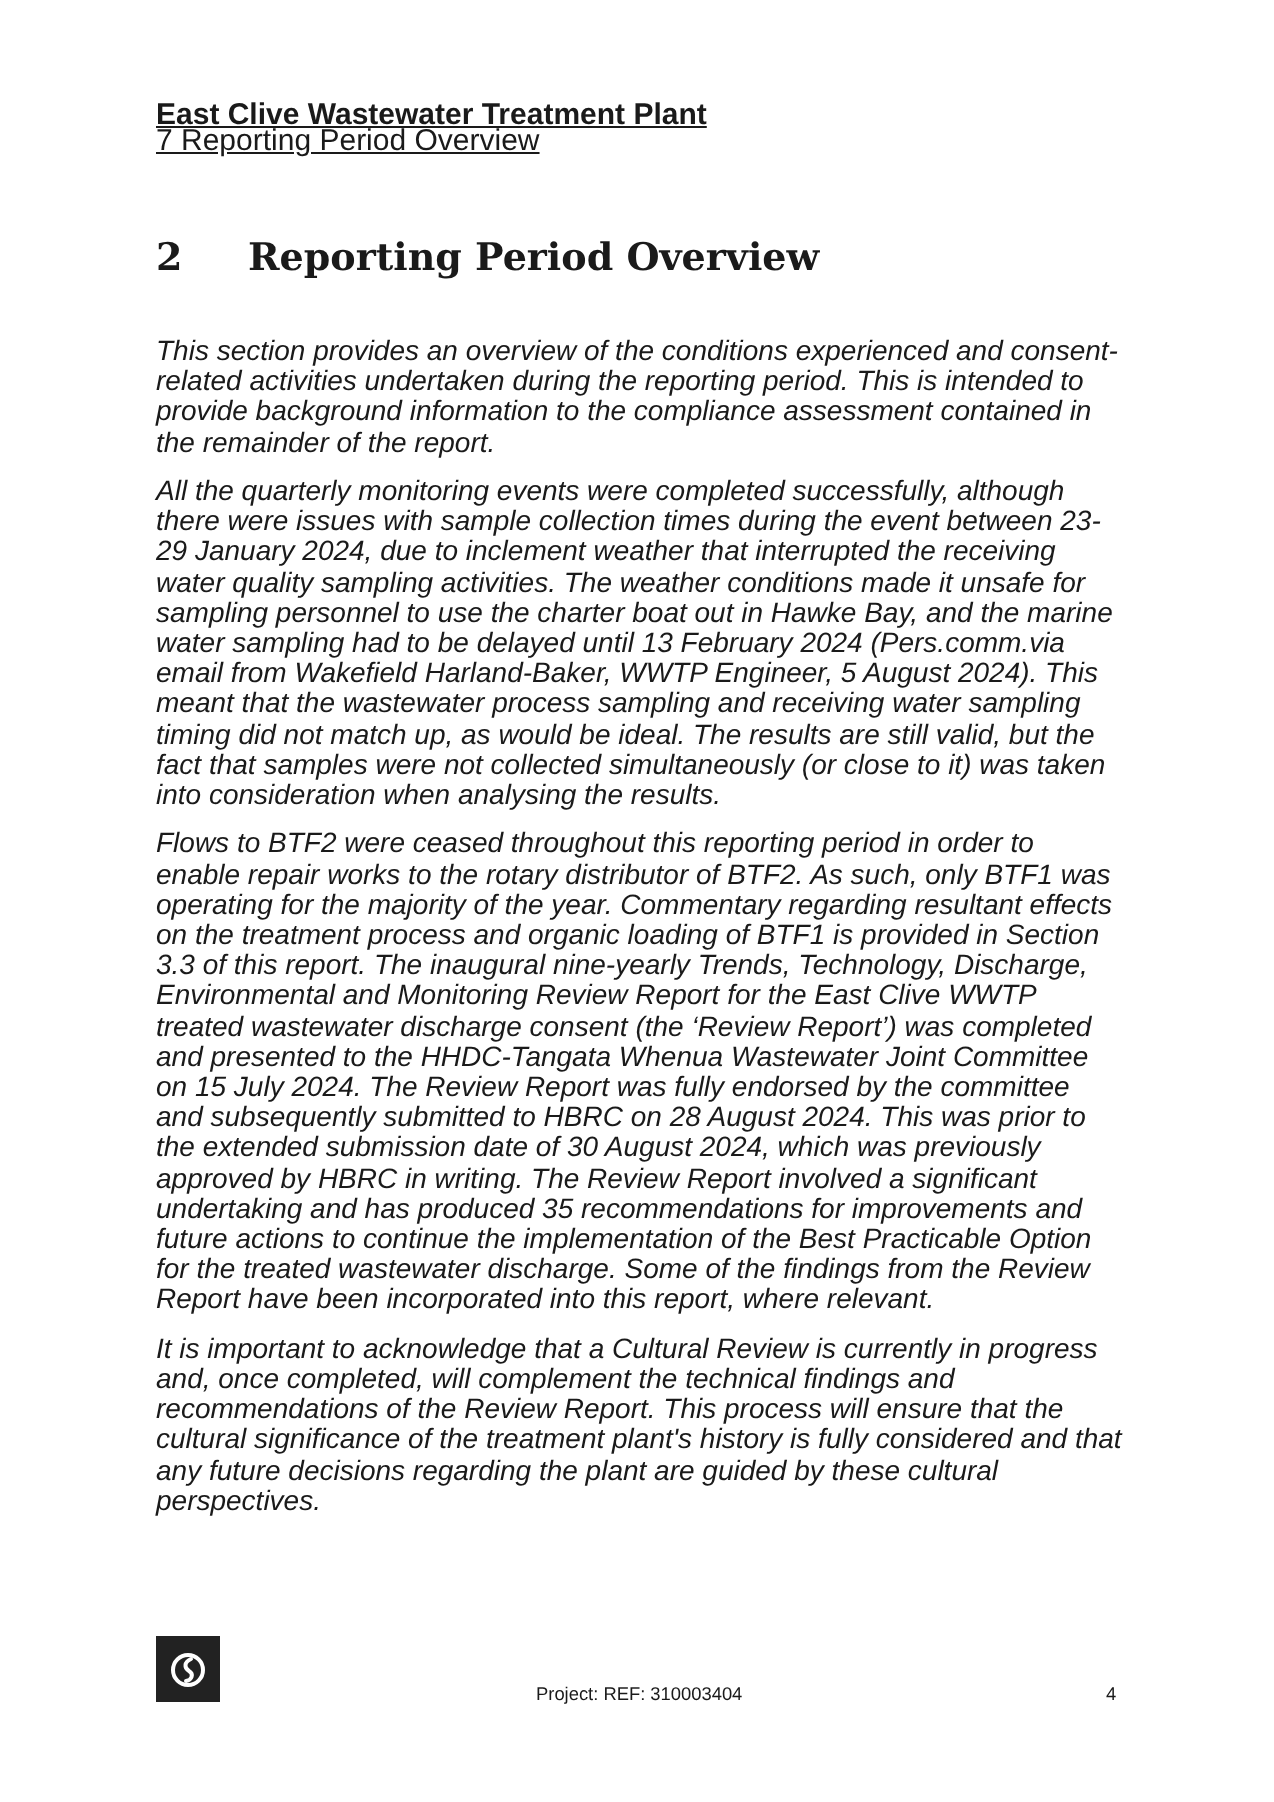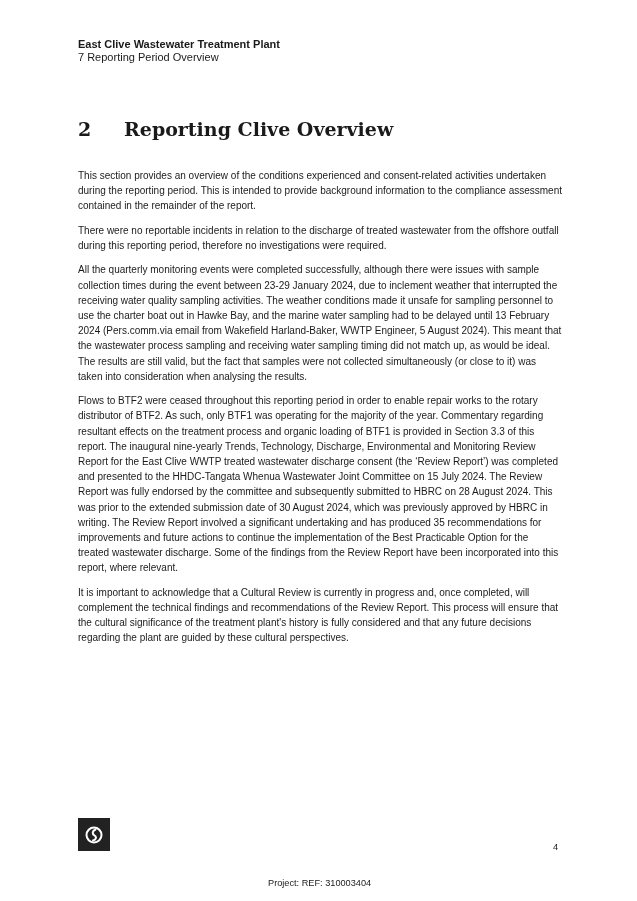--- a/index.html
+++ b/index.html
@@ -1,46 +1,45 @@
 <!DOCTYPE html>
 <html><head>
   <meta charset="utf-8">
   <style>
     html, body { margin: 0; padding: 0; background: #ffffff; }
     body { width: 637px; height: 901px; position: relative; overflow: hidden;
            font-family: "Liberation Sans", sans-serif; color: #1a1a1a; }
-    .header { position: absolute; left: 78px; top: 38px; font-size: 11px; line-height: 13px; }
+    .header { position: absolute; left: 78px; top: 51px; font-size: 15px; line-height: 13px; text-decoration: underline; }
     .header .title { font-weight: bold; }
     .h1 { position: absolute; left: 78px; top: 117px; font-family: "DejaVu Serif", serif;
           font-weight: bold; font-size: 19px; line-height: 24px; display: flex; }
     .h1 .num { width: 46px; }
     .body-text { position: absolute; left: 78px; top: 168px; width: 484px;
-                 font-size: 10px; line-height: 15.2px; }
+                 font-size: 14px; line-height: 15.2px; font-style: italic; }
     .body-text p { margin: 0 0 9.2px 0; }
     .footer-logo { position: absolute; left: 78px; top: 818px; width: 32px; height: 33px;
                    background: #222222; display: flex; align-items: center; justify-content: center; }
-    .footer-ref { position: absolute; left: 268px; top: 842px; font-size: 9.2px; margin-top: 36px; }
+    .footer-ref { position: absolute; left: 268px; top: 842px; font-size: 9.2px; }
     .footer-page { position: absolute; left: 553px; top: 842px; font-size: 9.2px; }
   </style>
 </head>
 <body>
 
 <div class="header">
   <div class="title">East Clive Wastewater Treatment Plant</div>
   <div>7 Reporting Period Overview</div>
 </div>
 
 <div class="h1">
   <span class="num">2</span>
-  <span>Reporting Clive Overview</span>
+  <span>Reporting Period Overview</span>
 </div>
 
 <div class="body-text">
   <p>This section provides an overview of the conditions experienced and consent-related activities undertaken during the reporting period. This is intended to provide background information to the compliance assessment contained in the remainder of the report.</p>
-  <p>There were no reportable incidents in relation to the discharge of treated wastewater from the offshore outfall during this reporting period, therefore no investigations were required.</p>
   <p>All the quarterly monitoring events were completed successfully, although there were issues with sample collection times during the event between 23-29 January 2024, due to inclement weather that interrupted the receiving water quality sampling activities. The weather conditions made it unsafe for sampling personnel to use the charter boat out in Hawke Bay, and the marine water sampling had to be delayed until 13 February 2024 (Pers.comm.via email from Wakefield Harland-Baker, WWTP Engineer, 5 August 2024). This meant that the wastewater process sampling and receiving water sampling timing did not match up, as would be ideal. The results are still valid, but the fact that samples were not collected simultaneously (or close to it) was taken into consideration when analysing the results.</p>
   <p>Flows to BTF2 were ceased throughout this reporting period in order to enable repair works to the rotary distributor of BTF2. As such, only BTF1 was operating for the majority of the year. Commentary regarding resultant effects on the treatment process and organic loading of BTF1 is provided in Section 3.3 of this report. The inaugural nine-yearly Trends, Technology, Discharge, Environmental and Monitoring Review Report for the East Clive WWTP treated wastewater discharge consent (the ‘Review Report’) was completed and presented to the HHDC-Tangata Whenua Wastewater Joint Committee on 15 July 2024. The Review Report was fully endorsed by the committee and subsequently submitted to HBRC on 28 August 2024. This was prior to the extended submission date of 30 August 2024, which was previously approved by HBRC in writing. The Review Report involved a significant undertaking and has produced 35 recommendations for improvements and future actions to continue the implementation of the Best Practicable Option for the treated wastewater discharge. Some of the findings from the Review Report have been incorporated into this report, where relevant.</p>
   <p>It is important to acknowledge that a Cultural Review is currently in progress and, once completed, will complement the technical findings and recommendations of the Review Report. This process will ensure that the cultural significance of the treatment plant's history is fully considered and that any future decisions regarding the plant are guided by these cultural perspectives.</p>
 </div>
 
 <div class="footer-logo">
   <svg width="20" height="20" viewBox="0 0 20 20">
     <circle cx="10" cy="10" r="7.5" fill="none" stroke="#ffffff" stroke-width="2"></circle>
     <path d="M11.5 4.5 C8 6 8 9 10.5 10.5 C13 12 12 15 9 15.5" fill="none" stroke="#ffffff" stroke-width="2" stroke-linecap="round"></path>
   </svg>

